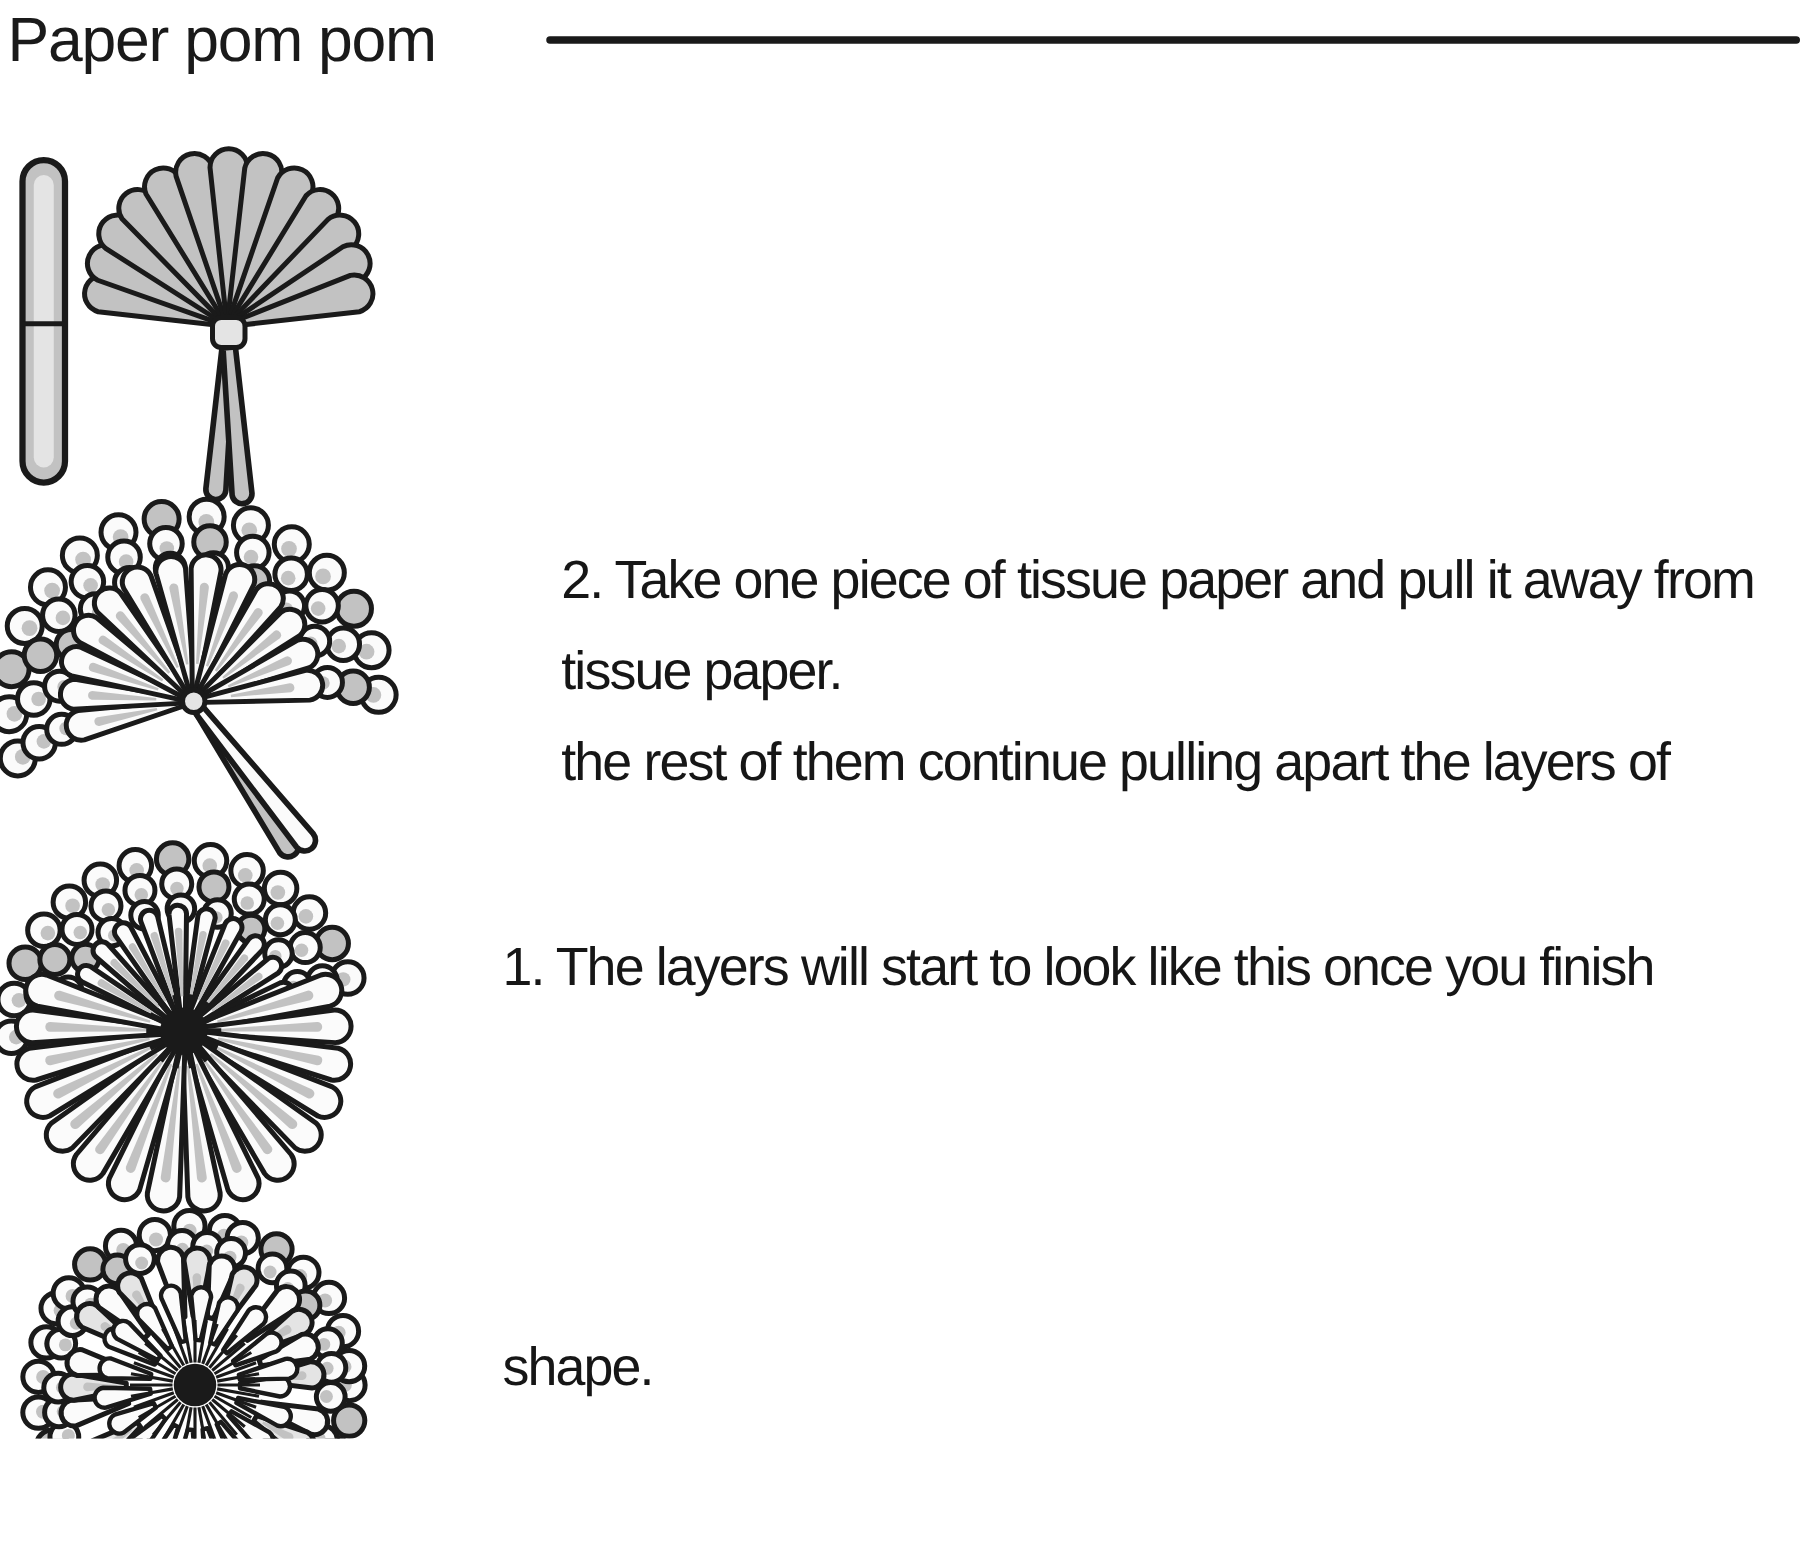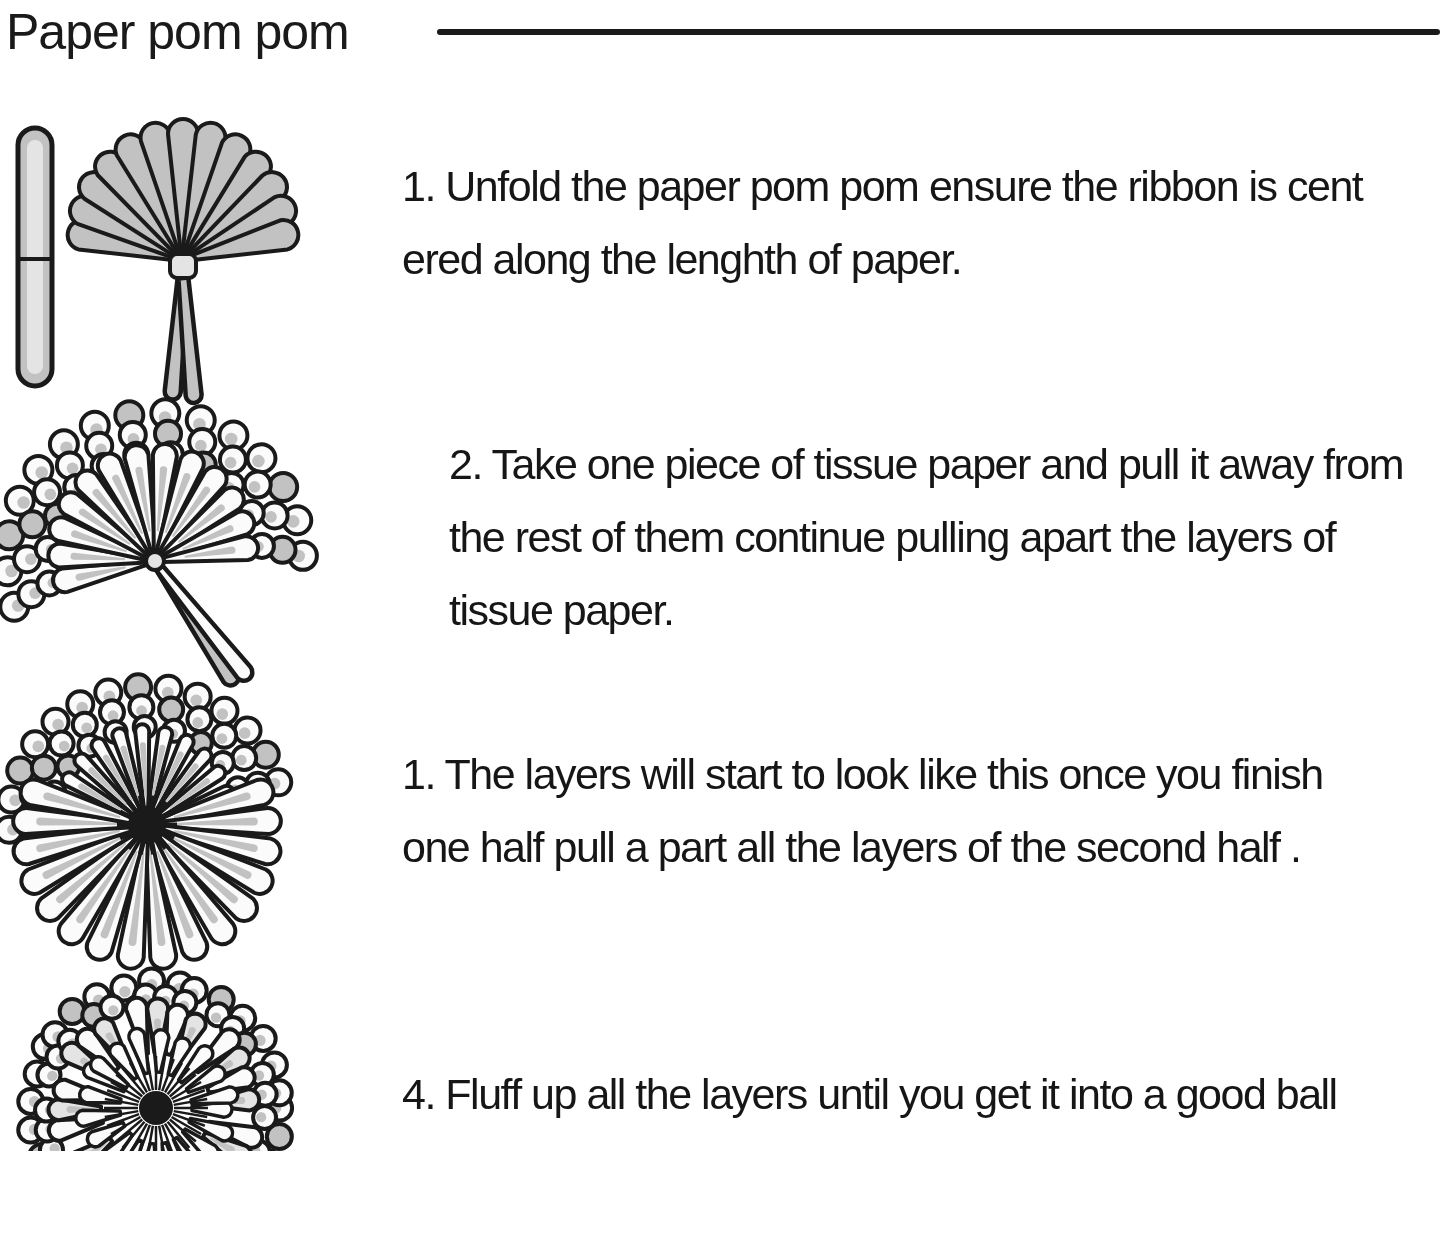--- a/index.html
+++ b/index.html
@@ -53,24 +53,20 @@
         <path d="M189.5 144.0 L249.2 47.2 A15 15 0 0 0 222.1 34.4 L185.0 141.9 Z" fill="#c2c2c2" stroke="#1a1a1a" stroke-width="4" stroke-linejoin="round" stroke-linecap="round"></path>
         <path d="M191.1 145.7 L268.4 67.0 A15 15 0 0 0 244.8 48.6 L187.2 142.6 Z" fill="#c2c2c2" stroke="#1a1a1a" stroke-width="4" stroke-linejoin="round" stroke-linecap="round"></path>
         <path d="M192.3 147.6 L281.5 90.7 A15 15 0 0 0 262.4 67.5 L189.2 143.7 Z" fill="#c2c2c2" stroke="#1a1a1a" stroke-width="4" stroke-linejoin="round" stroke-linecap="round"></path>
         <path d="M193.1 149.7 L287.8 116.2 A15 15 0 0 0 274.3 89.4 L190.8 145.3 Z" fill="#c2c2c2" stroke="#1a1a1a" stroke-width="4" stroke-linejoin="round" stroke-linecap="round"></path>
         <path d="M193.3 152.0 L287.5 141.4 A15 15 0 0 0 280.3 112.3 L192.1 147.2 Z" fill="#c2c2c2" stroke="#1a1a1a" stroke-width="4" stroke-linejoin="round" stroke-linecap="round"></path>
         <path d="M177.7 169.5 L164.7 282.9 A8 8 0 0 0 180.7 284.2 L187.6 170.4 Z" fill="#c2c2c2" stroke="#1a1a1a" stroke-width="4.5" stroke-linejoin="round" stroke-linecap="round"></path>
         <path d="M178.4 170.4 L185.7 288.2 A8 8 0 0 0 201.6 286.8 L188.3 169.5 Z" fill="#c2c2c2" stroke="#1a1a1a" stroke-width="4.5" stroke-linejoin="round" stroke-linecap="round"></path>
         <rect x="170" y="146" width="26" height="24" rx="7" fill="#e4e4e4" stroke="#1a1a1a" stroke-width="4"></rect>
       </svg>
   </figure>
-  <div class="step step1">
-    <div>1. Unfold the paper pom pom ensure the ribbon is cent</div>
-    <div>ered along the lenghth of paper.</div>
-  </div>
 
   <figure class="fig fig2" style="margin:0">
     <svg id="fig2" viewBox="0 0 330 285" aria-label="fan-with-tissue-layers-pulled-apart">
         <circle cx="12.24363558831729" cy="203.73451516749225" r="14" fill="#fbfbfb" stroke="#1a1a1a" stroke-width="4"></circle>
         <circle cx="16.238072956756934" cy="202.43664379111746" r="6.3" fill="#c2c2c2"></circle>
         <circle cx="5.3605205615459965" cy="168.32395811413048" r="14" fill="#fbfbfb" stroke="#1a1a1a" stroke-width="4"></circle>
         <circle cx="9.550289572637258" cy="168.03098092440516" r="6.3" fill="#c2c2c2"></circle>
         <circle cx="7.248452554193221" cy="132.30006970529433" r="14" fill="#c2c2c2" stroke="#1a1a1a" stroke-width="4"></circle>
         <circle cx="17.795272268895076" cy="97.80297682478154" r="14" fill="#fbfbfb" stroke="#1a1a1a" stroke-width="4"></circle>
         <circle cx="21.632163190994" cy="99.5112707256999" r="6.3" fill="#c2c2c2"></circle>
@@ -163,22 +159,22 @@
         <path d="M180.9 147.0 L229.4 129.0 A3.5999999999999996 3.5999999999999996 0 0 0 226.5 122.4 L180.2 145.2 Z" fill="#c2c2c2" stroke="none" stroke-width="0" stroke-linejoin="round" stroke-linecap="round"></path>
         <path d="M161.2 158.9 L245.8 157.1 A12 12 0 0 0 242.4 133.3 L160.6 154.9 Z" fill="#fbfbfb" stroke="#1a1a1a" stroke-width="4" stroke-linejoin="round" stroke-linecap="round"></path>
         <path d="M182.8 154.8 L230.7 150.7 A3.5999999999999996 3.5999999999999996 0 0 0 229.7 143.6 L182.6 152.8 Z" fill="#c2c2c2" stroke="none" stroke-width="0" stroke-linejoin="round" stroke-linecap="round"></path>
         <path d="M155.8 169.5 L221.8 279.3 A8.5 8.5 0 0 0 236.0 270.1 L162.5 165.2 Z" fill="#c2c2c2" stroke="#1a1a1a" stroke-width="4.5" stroke-linejoin="round" stroke-linecap="round"></path>
         <path d="M154.4 167.6 L235.2 274.6 A8.5 8.5 0 0 0 248.5 263.9 L160.6 162.6 Z" fill="#fbfbfb" stroke="#1a1a1a" stroke-width="4.5" stroke-linejoin="round" stroke-linecap="round"></path>
         <circle cx="153" cy="158" r="9" fill="#e4e4e4" stroke="#1a1a1a" stroke-width="4"></circle>
       </svg>
   </figure>
   <div class="step step2">
     <div>2. Take one piece of tissue paper and pull it away from</div>
+    <div>tissue paper.</div>
     <div>the rest of them continue pulling apart the layers of</div>
-    <div>tissue paper.</div>
   </div>
 
   <figure class="fig fig3" style="margin:0">
     <svg id="fig3" viewBox="0 0 330 290" aria-label="pom-pom-half-fluffed">
         <circle cx="7.084065871364771" cy="149.8161305449451" r="13" fill="#fbfbfb" stroke="#1a1a1a" stroke-width="4"></circle>
         <circle cx="10.981690096739245" cy="149.68002250780535" r="5.8500000000000005" fill="#c2c2c2"></circle>
         <circle cx="9.36174296611037" cy="119.57829217364639" r="13" fill="#fbfbfb" stroke="#1a1a1a" stroke-width="4"></circle>
         <circle cx="13.194998056198555" cy="120.29673174265203" r="5.8500000000000005" fill="#c2c2c2"></circle>
         <circle cx="18.18853625632481" cy="90.56790778238859" r="13" fill="#c2c2c2" stroke="#1a1a1a" stroke-width="4"></circle>
         <circle cx="33.13825554939491" cy="64.18570591493408" r="13" fill="#fbfbfb" stroke="#1a1a1a" stroke-width="4"></circle>
@@ -309,21 +305,20 @@
         <line x1="145" y1="145" x2="126.24272030992884" y2="121.58708777985011" stroke="#1a1a1a" stroke-width="5"></line>
         <line x1="145" y1="145" x2="138.25146836968403" y2="115.76889805644295" stroke="#1a1a1a" stroke-width="5"></line>
         <line x1="145" y1="145" x2="151.5953861305851" y2="115.7339636816243" stroke="#1a1a1a" stroke-width="5"></line>
         <line x1="145" y1="145" x2="163.6344334083493" y2="121.4891962802248" stroke="#1a1a1a" stroke-width="5"></line>
         <line x1="145" y1="145" x2="171.9867333686554" y2="131.8959463489689" stroke="#1a1a1a" stroke-width="5"></line>
         <circle cx="145" cy="145" r="19" fill="#1a1a1a"></circle>
       </svg>
   </figure>
   <div class="step step3">
     <div>1. The layers will start to look like this once you finish</div>
-    <div>one half pull a part all the layers of the second half .</div>
   </div>
 
   <figure class="fig fig4" style="margin:0">
     <svg id="fig4" viewBox="0 0 330 285" aria-label="finished-pom-pom-ball">
         <circle cx="273.6" cy="142" r="12.5" fill="#fbfbfb" stroke="#1a1a1a" stroke-width="4"></circle>
         <circle cx="269.85" cy="142" r="5.625" fill="#c2c2c2"></circle>
         <circle cx="273.3552502018108" cy="170.4788034799333" r="12.5" fill="#c2c2c2" stroke="#1a1a1a" stroke-width="4"></circle>
         <circle cx="262.16949697813607" cy="196.70871911927685" r="12.5" fill="#fbfbfb" stroke="#1a1a1a" stroke-width="4"></circle>
         <circle cx="258.7990193045142" cy="195.0648273188178" r="5.625" fill="#c2c2c2"></circle>
         <circle cx="249.31925387420088" cy="222.42714597616921" r="12.5" fill="#fbfbfb" stroke="#1a1a1a" stroke-width="4"></circle>
@@ -515,17 +510,16 @@
         <line x1="159" y1="126.4115427318801" x2="176" y2="96.9666790032092" stroke="#1a1a1a" stroke-width="2.5"></line>
         <line x1="161.5701769743577" y1="128.2112000238584" x2="183.42495570370005" y2="102.16568895781313" stroke="#1a1a1a" stroke-width="2.5"></line>
         <line x1="163.7887999761416" y1="130.4298230256423" x2="189.83431104218684" y2="108.57504429629995" stroke="#1a1a1a" stroke-width="2.5"></line>
         <line x1="165.5884572681199" y1="133" x2="195.0333209967908" y2="115.99999999999997" stroke="#1a1a1a" stroke-width="2.5"></line>
         <line x1="166.91446717414635" y1="135.84363742013795" x2="198.86401628086725" y2="124.21495254706524" stroke="#1a1a1a" stroke-width="2.5"></line>
         <line x1="167.72653955421976" y1="138.87433280199525" x2="201.2100031566348" y2="132.97029476131956" stroke="#1a1a1a" stroke-width="2.5"></line>
         <circle cx="150" cy="142" r="17" fill="#1a1a1a"></circle>
       </svg>
   </figure>
   <div class="step step4">
-    <div>4. Fluff up all the layers until you get it into a good ball</div>
     <div>shape.</div>
   </div>
 
 </div>
 
 </body></html>

